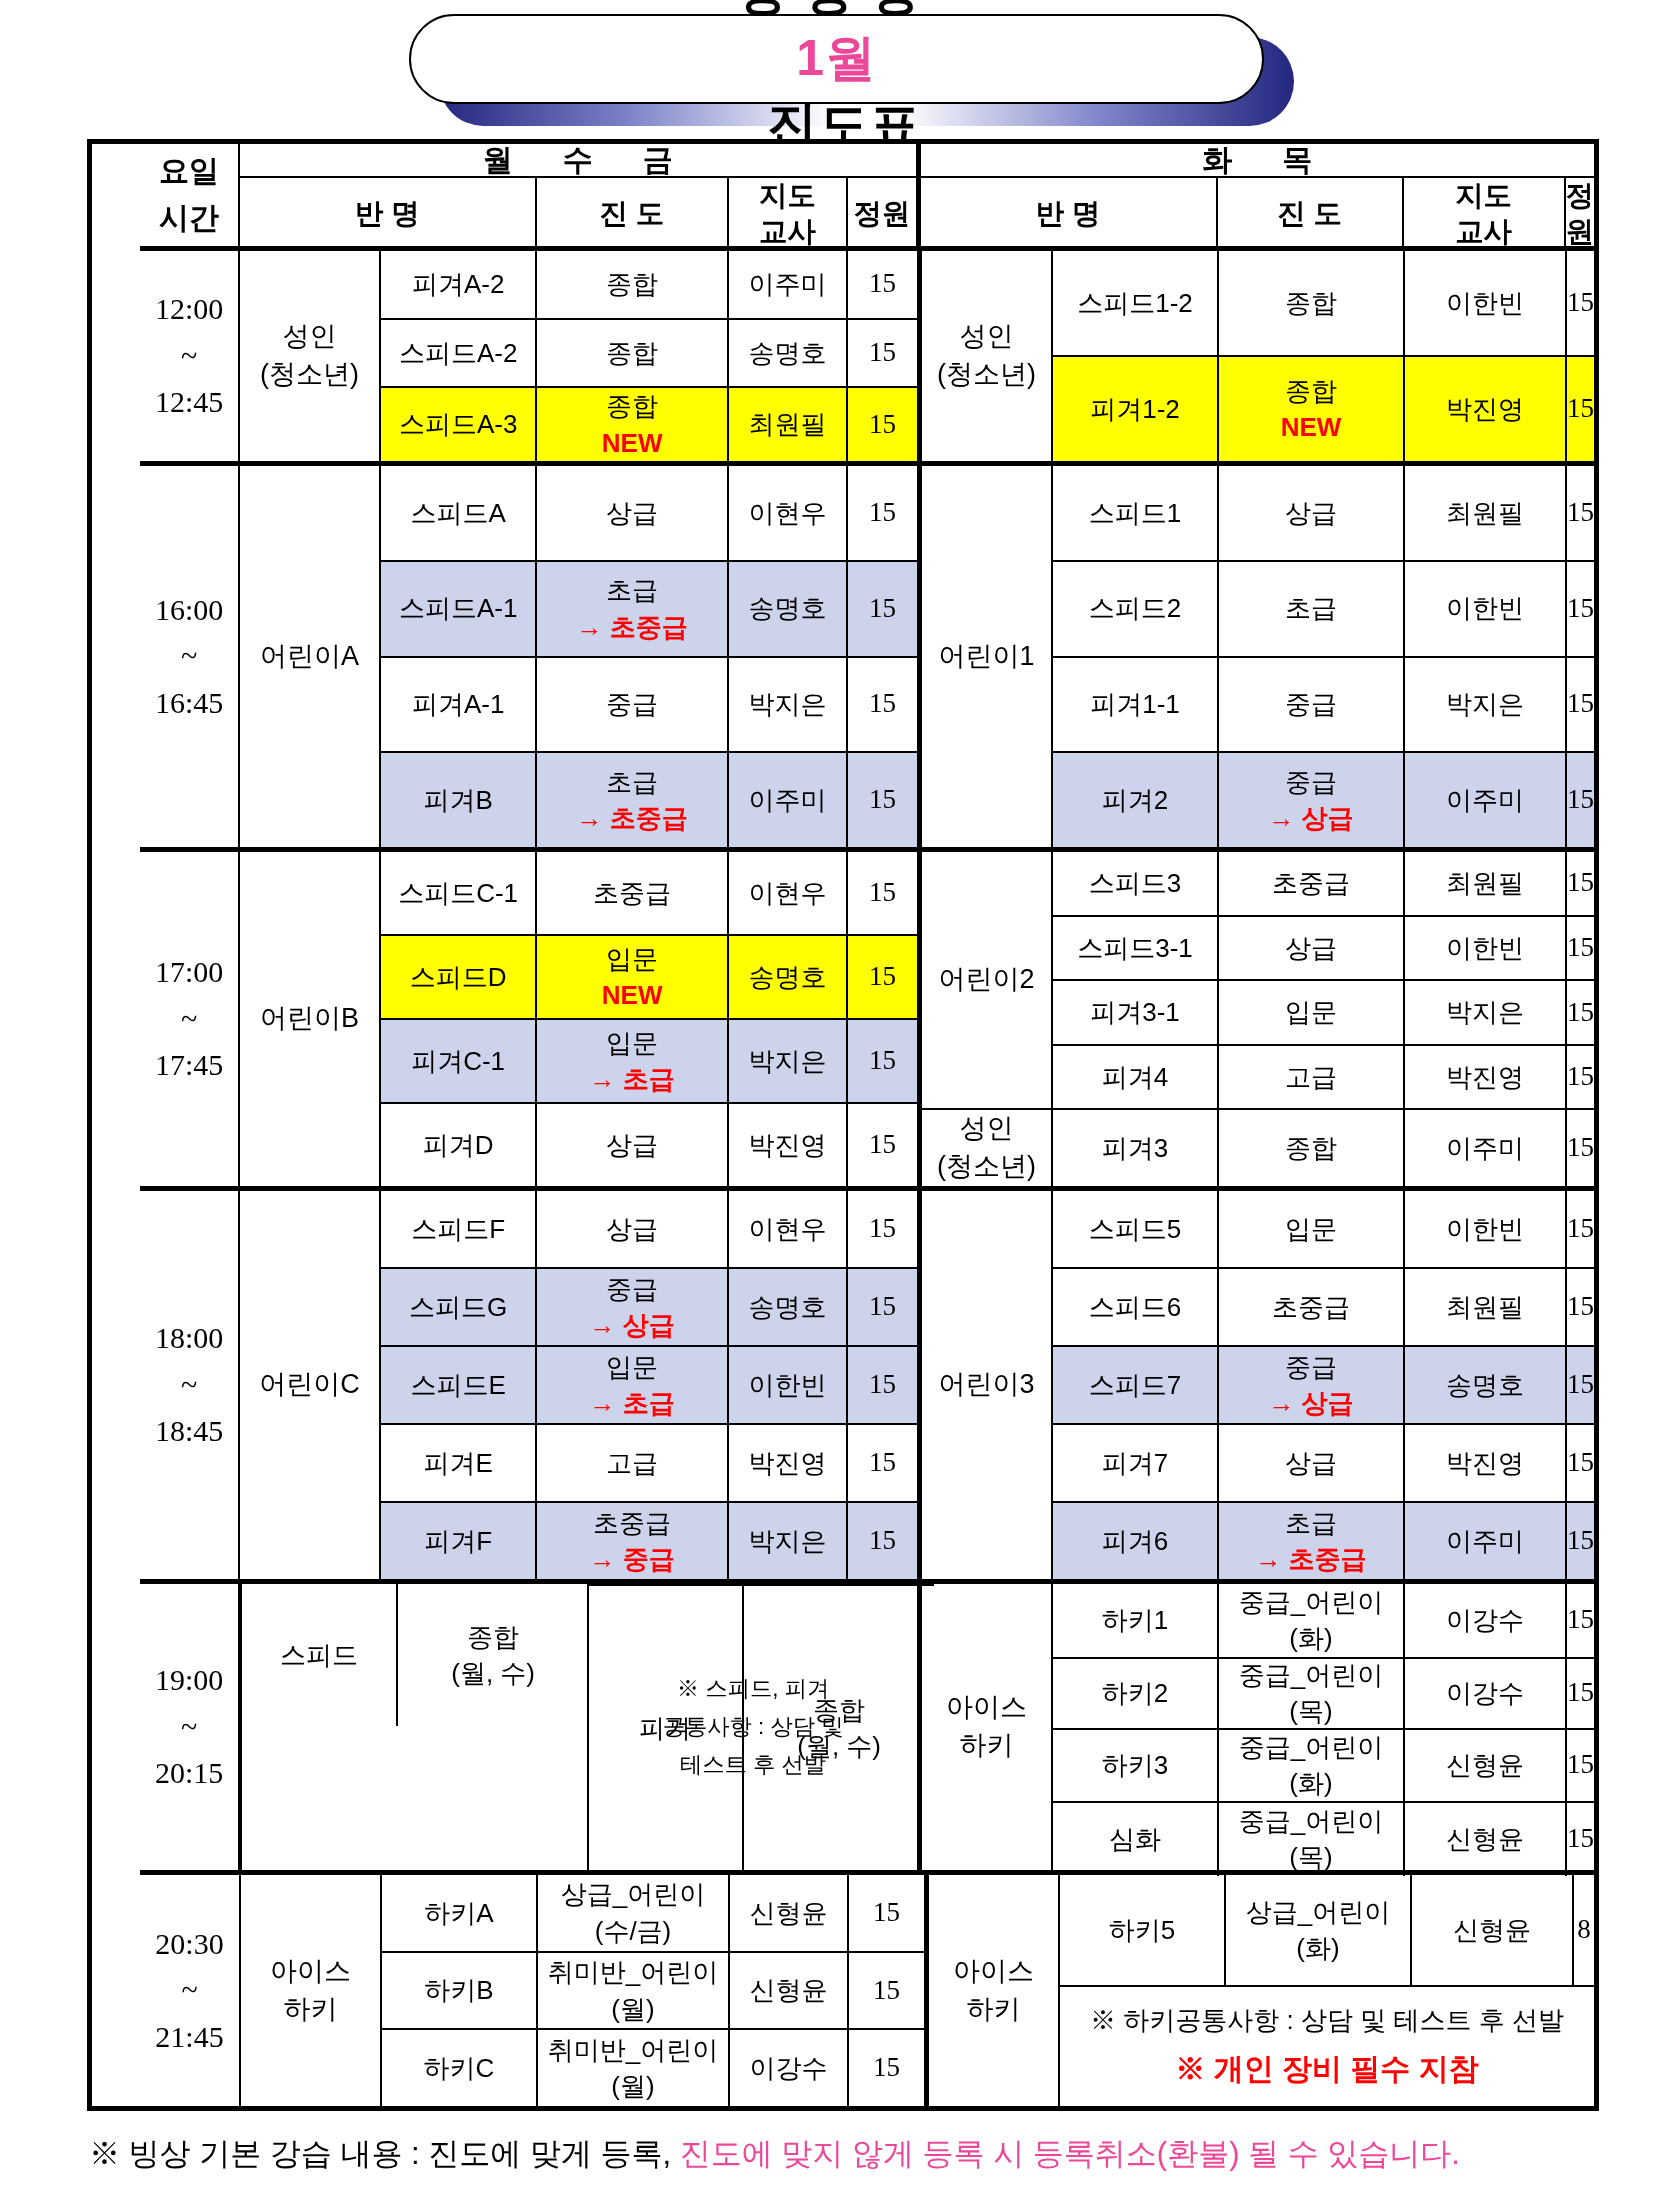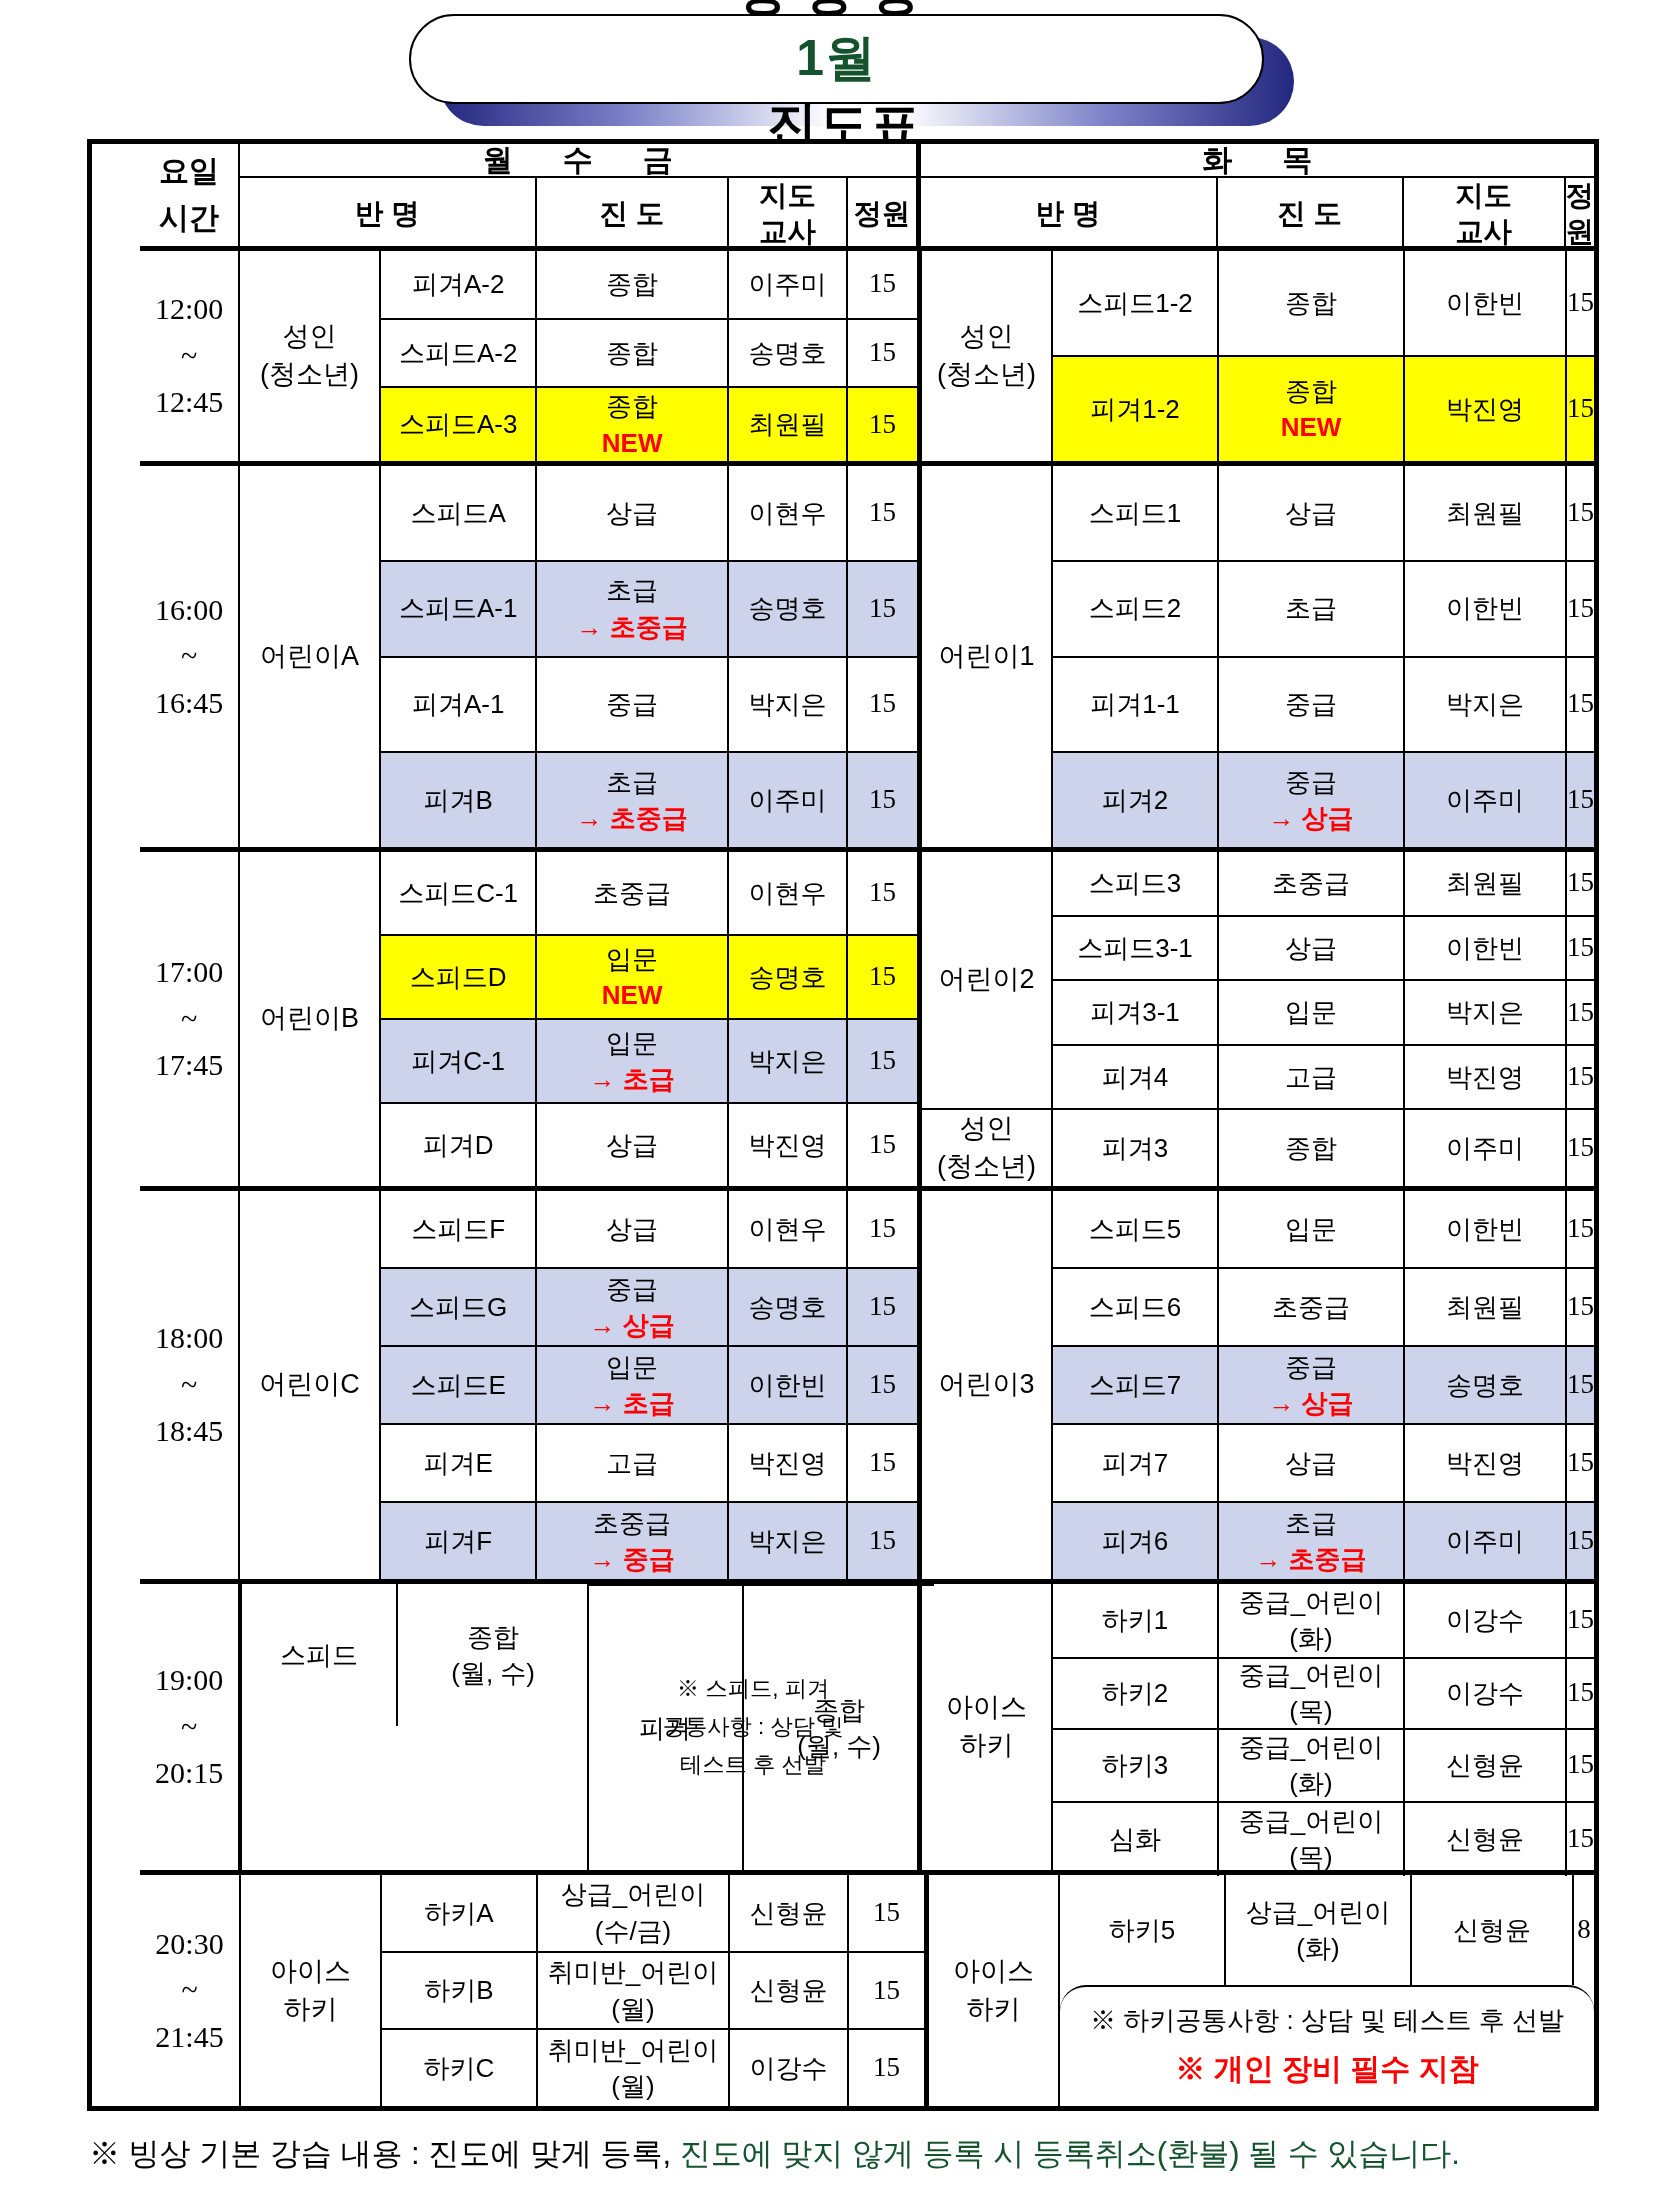--- a/index.html
+++ b/index.html
@@ -1,17 +1,17 @@
 <!DOCTYPE html>
 <html style="font-size:10.8px"><head>
 <meta charset="utf-8">
 <style>
   * { box-sizing: border-box; margin: 0; padding: 0; }
   html,body { width:1680px; height:2194px; background:#fff; font-family:"Liberation Sans", sans-serif; position:relative; }
-  .red { color:#14532d;text-align:center; }
+  .red { color:#ec4899;text-align:center; }
 
   
   #banner-shadow { position:absolute; left:439px; top:37px; width:855px; height:89px; border-radius:47px;
     background:linear-gradient(90deg,#23277f 0%,#7b82c8 22%,#ffffff 46%,#ffffff 54%,#7b82c8 78%,#23277f 100%); }
   #banner { position:absolute; left:409px; top:13.5px; width:855px; height:90px; border-radius:47px;
     background:#fff; border:2.7px solid #000; display:flex; align-items:center; justify-content:center;
     font-size:50px; font-weight:700; white-space:pre; letter-spacing:1.4px;flex-direction:column; }
 
   
   #tbl { position:absolute; left:87px; top:139px; width:1512px; border:5.4px solid #000; background:#fff;padding-left:48px; }
@@ -62,21 +62,21 @@
   
   .b5mid { width:347px; border-left:2px solid #000; display:flex; flex-direction:row; }
   .b5row { flex:1; display:flex; }
   .b5row + .b5row { border-top:2px solid #000; }
   .b5row .r-name { width:154px; }
   .b5row .r-prog { flex:1; border-left:2px solid #000; }
   .b5note { flex:1; border-left:2px solid #000; font-size:22.3px; line-height:1.7; }
 
   
   .b6col { flex:1; display:flex; flex-direction:column; border-left:2px solid #000; }
-  .b6note { flex:1; border-top:2px solid #000; display:flex; flex-direction:column; align-items:center; justify-content:space-evenly; padding:4.1px 0;border-radius:26px; }
+  .b6note { flex:1; border-top:2px solid #000; display:flex; flex-direction:column; align-items:center; justify-content:space-evenly; padding:4.1px 0; }
   .b6n1 { font-size:26px; }
   .b6n2 { font-size:30px; font-weight:700; color:#ff0000;text-align:center; }
 
   #footer { position:absolute; left:89px; top:2133px; font-size:31px; white-space:pre; }
 </style>
 </head>
 <body>
 
 <div id="banner-shadow"></div>
 <div id="banner"><span>빙 상 장 </span><span class="red">1월</span><span> 진도표</span></div>

